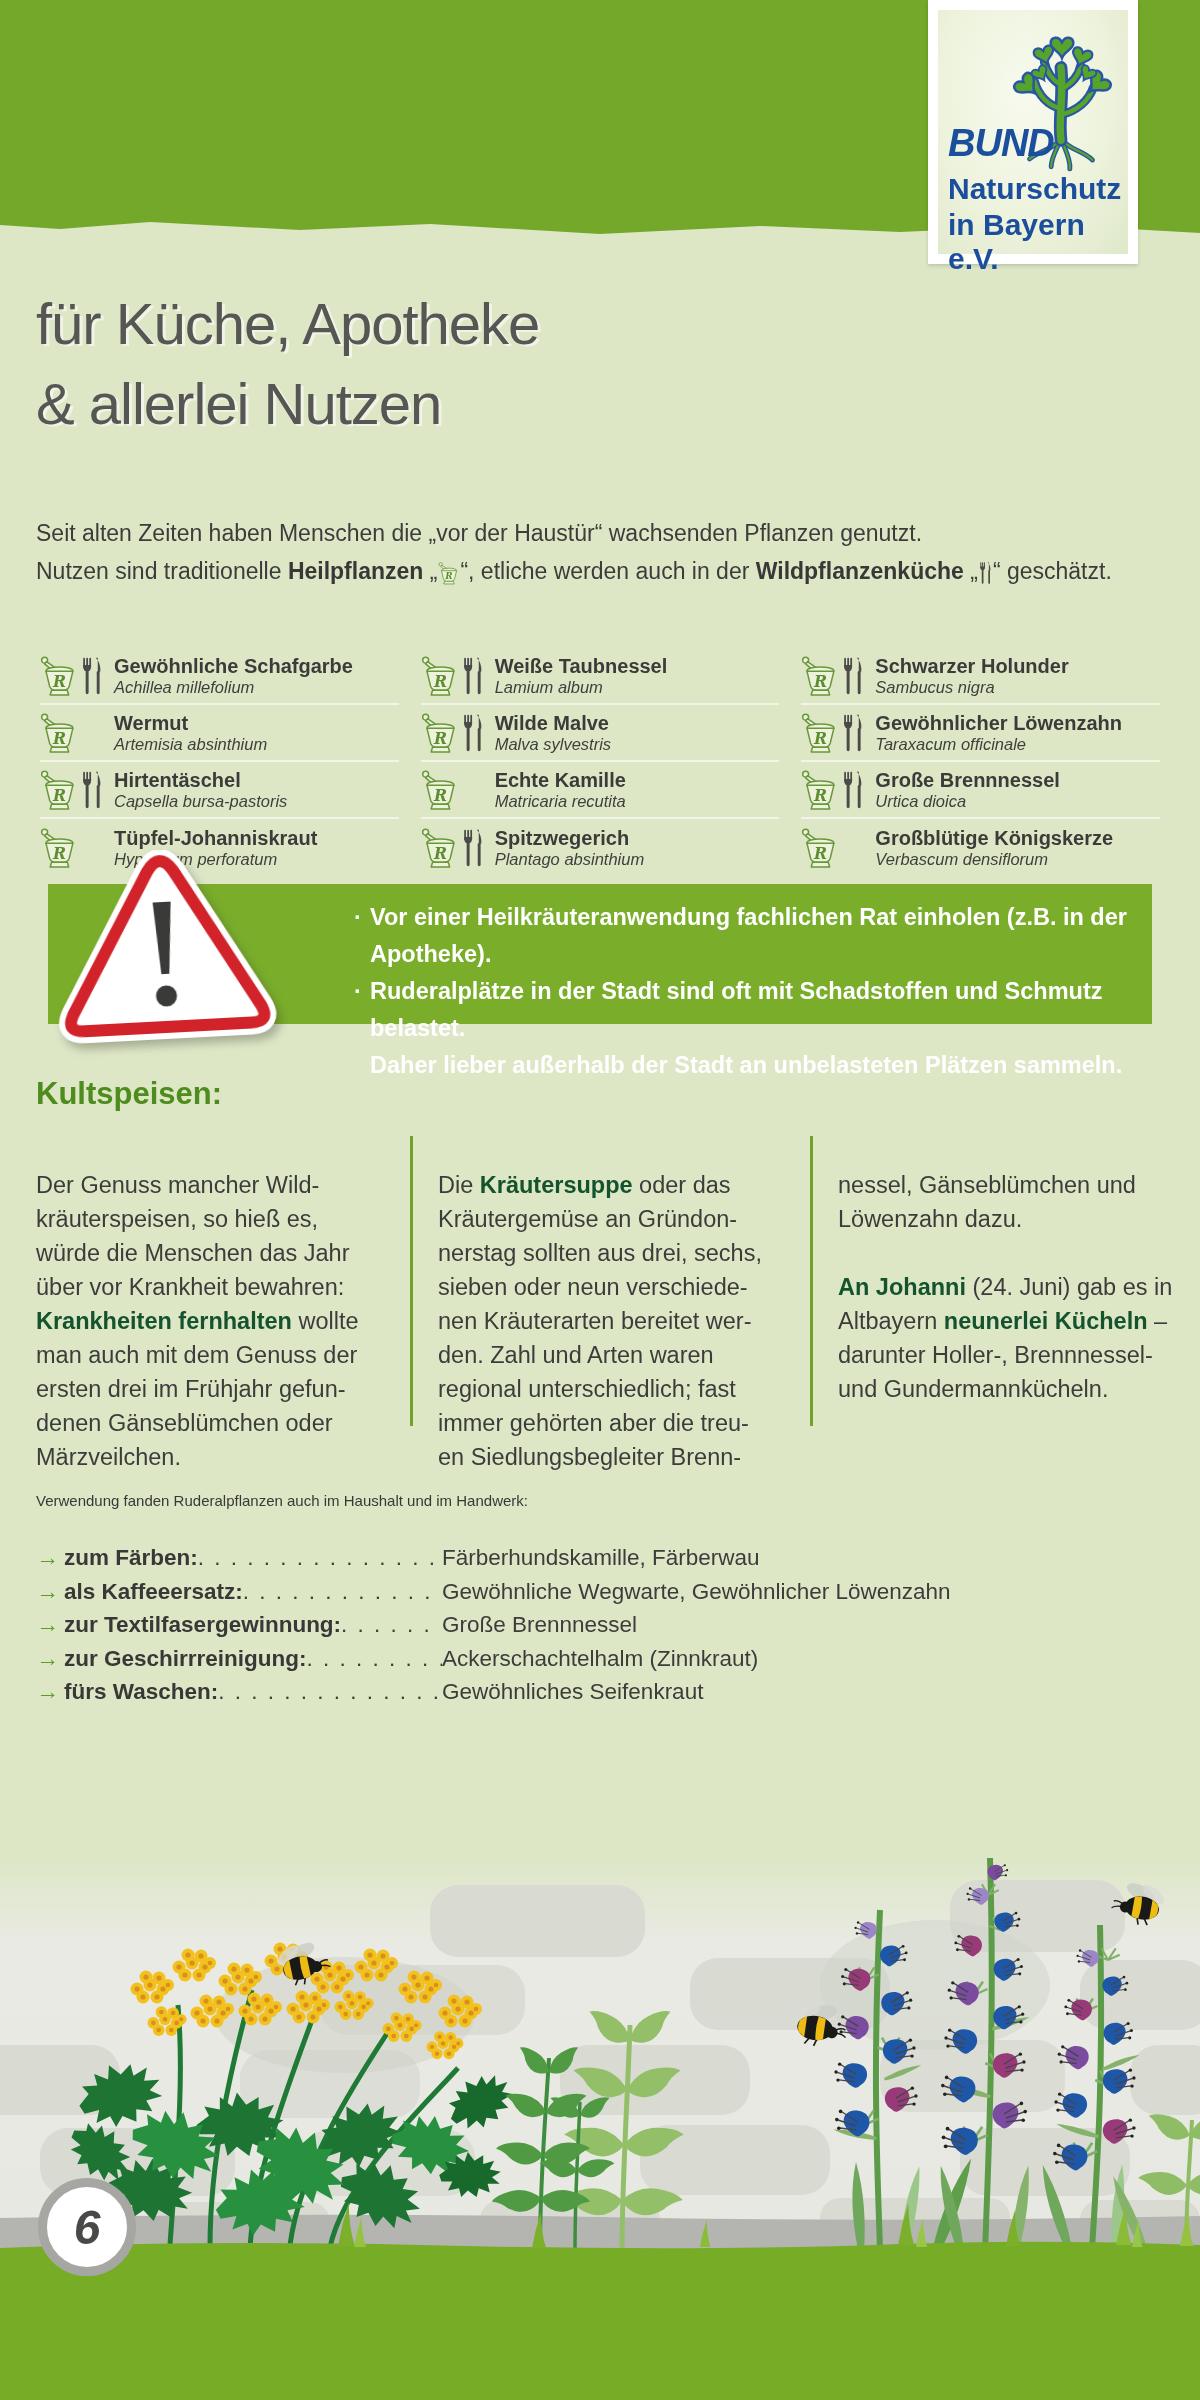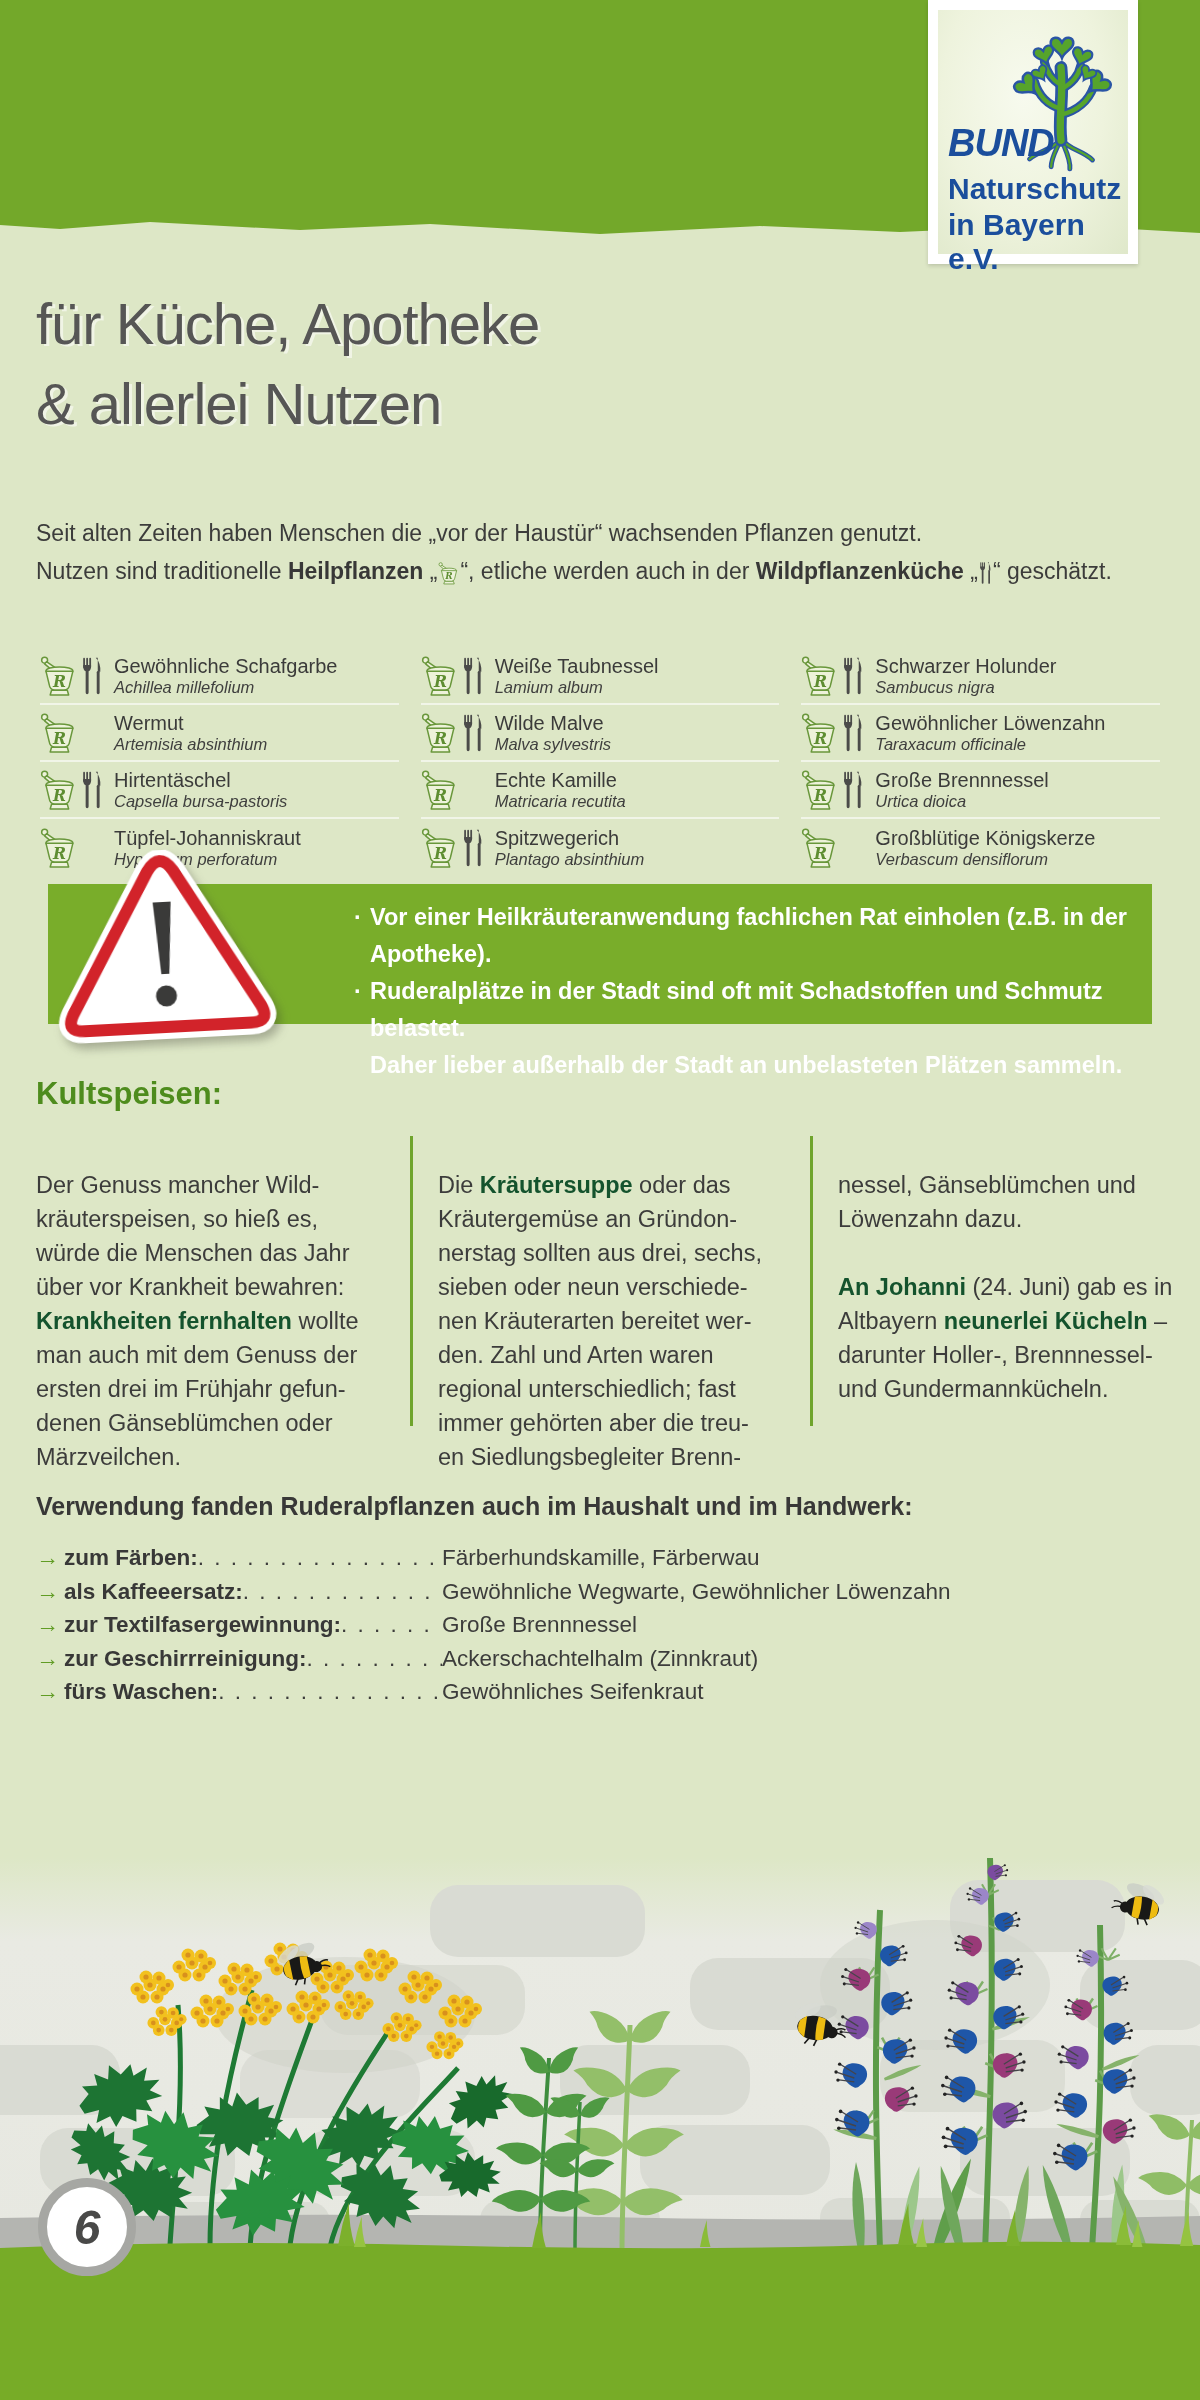--- a/index.html
+++ b/index.html
@@ -38,21 +38,21 @@
   .inline-ic{ vertical-align:-6px; margin:0 1px; }
   
   .plants{
     position:absolute; left:40px; top:648px; width:1120px;
     display:grid; grid-template-columns:1fr 1fr 1fr; column-gap:22px;
   }
   .prow{ height:57px; display:flex; align-items:center; border-bottom:2px solid rgba(255,255,255,.6); }
   .pcol .prow:last-child{ border-bottom:none; }
   .picons{ width:68px; flex:0 0 68px; display:flex; align-items:center; gap:4px; }
   .ptext{ line-height:1.15; padding-left:6px; }
-  .pname{ display:block; font-weight:normal; font-size:20px; color:#3b3b3a; }
+  .pname{ display:block; font-weight:bold; font-size:20px; color:#3b3b3a; }
   .platin{ display:block; font-style:italic; font-size:16.5px; color:#3f3f3e; }
   
   .warn-band{
     position:absolute; left:48px; top:884px; width:1104px; height:140px;
     background:#79ad2a; color:#ffffff; font-weight:bold; font-size:23.5px; line-height:37px;
     padding:15px 14px 0 306px;
   }
   .warn-line{ display:flex; }
   .warn-bullet{ width:16px; flex:0 0 16px; }
   .warn-tri{
@@ -61,21 +61,21 @@
   }
   
   .kult-head{ position:absolute; left:36px; top:1076px; font-size:31px; font-weight:bold; color:#4e8c1d; }
   .kc{ position:absolute; top:1128px; width:350px; font-size:23.5px; line-height:34px; color:#3c3c3b; white-space:pre-line;margin-top:40px; }
   .kc b{ color:#14532d; }
   .kc1{ left:36px; } .kc2{ left:438px; } .kc3{ left:838px; }
   .kdiv{ position:absolute; top:1136px; width:3px; height:290px; background:#6fa42c; }
   .kdiv1{ left:410px; } .kdiv2{ left:810px; }
   .kc3 .p2{ display:block; margin-top:34px; }
   
-  .uses-head{ position:absolute; left:36px; top:1492px; font-size:25px; font-weight:bold; color:#383837; }
+  .uses-head{ position:absolute; left:36px; top:1492px; font-size:15px; font-weight:normal; color:#383837; }
   .uses{ position:absolute; left:36px; top:1544px; width:1120px; }
   .urow{ display:flex; align-items:baseline; height:33.5px; font-size:22.5px; color:#3c3c3b; }
   .uarrow{ width:28px; flex:0 0 28px; color:#609c24; font-weight:bold; font-size:23px; }
   .uleader{ display:flex; align-items:baseline; width:378px; flex:0 0 378px; overflow:hidden; }
   .ulabel{ font-weight:bold; white-space:nowrap; color:#383837; }
   .udots{ flex:1; overflow:hidden; white-space:nowrap; }
   .udots::after{ content:". . . . . . . . . . . . . . . . . . . . . . . . . . . . . . . . . . . ."; letter-spacing:2px; }
   .uvalue{ white-space:nowrap; }
   
   .illu{ position:absolute; left:0; top:1840px; width:1200px; height:560px; display:block; }

